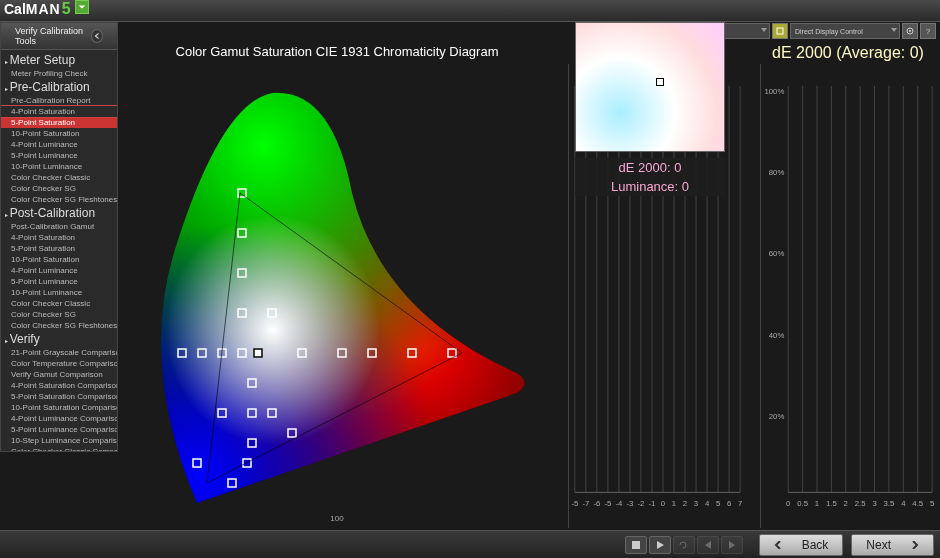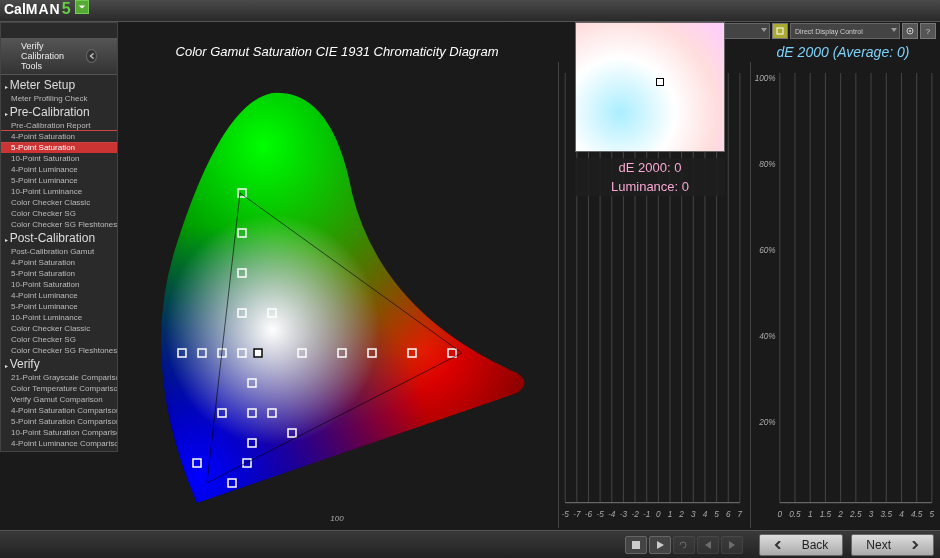--- a/index.html
+++ b/index.html
@@ -16,47 +16,47 @@
 
 .top-toolbar { position: absolute; top: 22px; right: 4px; height: 18px; display: flex; gap: 2px; align-items: center; }
 .top-dd { background: #444; border: 1px solid #666; font-size: 8px; color: #ccc; padding: 1px 4px; display: flex; flex-direction: column; justify-content: center; height: 16px; min-width: 80px; position: relative; }
 .top-dd .line1 { font-size: 7px; line-height: 7px; }
 .top-dd .line2 { font-size: 7px; line-height: 7px; color: #999; }
 .top-dd .caret { position: absolute; right: 2px; top: 4px; width: 0; height: 0; border-left: 3px solid transparent; border-right: 3px solid transparent; border-top: 4px solid #999; }
 .top-icon { width: 16px; height: 16px; background: #555; border: 1px solid #777; display: flex; align-items: center; justify-content: center; }
 
 
 .sidebar { position: absolute; top: 22px; left: 0; width: 118px; height: 430px; background: #2a2a2a; border: 1px solid #444; overflow: hidden; }
-.sidebar-header { background: linear-gradient(#555,#333); padding: 3px 20px; font-size: 9px; color: #eee; display: flex; justify-content: space-between; align-items: center; border-bottom: 1px solid #555; margin-top: 15px; }
+.sidebar-header { background: linear-gradient(#555,#333); padding: 3px 14px; font-size: 9px; color: #eee; display: flex; justify-content: space-between; align-items: center; border-bottom: 1px solid #555; }
 .sidebar-collapse { width: 14px; height: 14px; background: #333; border-radius: 50%; display: flex; align-items: center; justify-content: center; border: 1px solid #666; }
 .sidebar-tree { padding: 2px 0; }
 .tree-item { font-size: 8px; padding: 1px 8px 1px 10px; color: #bbb; cursor: pointer; white-space: nowrap; overflow: hidden; }
 .tree-group { font-size: 12px; padding: 1px 4px 1px 4px; color: #ddd; white-space: nowrap; }
 .tree-group::before { content: "▸ "; font-size: 6px; }
 .tree-item.highlighted { background: #c33; color: #fff; }
 .tree-item.outlined { outline: 1px solid #c44; }
 
 
-.main { position: absolute; top: 42px; left: 122px; right: 4px; bottom: 30px; display: flex; gap: 6px; font-style: italic; }
+.main { position: absolute; top: 42px; left: 122px; right: 4px; bottom: 30px; display: flex; gap: 16px; }
 .panel-left { width: 430px; position: relative; }
 .panel-title { font-size: 13px; color: #fff; text-align: center; padding: 2px 0 4px 0; }
 .cie-wrap { position: relative; width: 430px; height: 460px; }
 .cie-svg { width: 100%; height: 100%; }
 .axis-label { position: absolute; bottom: 0; left: 50%; transform: translateX(-50%); font-size: 8px; color: #aaa; }
 
 
 .inset { position: absolute; top: 22px; right: 215px; width: 150px; }
 .inset-swatch { width: 150px; height: 130px; background: radial-gradient(circle at 30% 70%, #aef, #fff 40%, #fdd 70%, #fcf); border: 1px solid #666; position: relative; }
 .inset-marker { position: absolute; top: 55px; left: 80px; width: 8px; height: 8px; border: 1px solid #000; background: #fff; }
 .inset-readouts { background: rgba(30,30,30,.9); text-align: center; margin-top: 6px; }
 .inset-readouts div { font-size: 13px; color: #f9a8d4; padding: 2px 0; }
 
 
 .panel-mid, .panel-right { flex: 1; display: flex; flex-direction: column; min-width: 0; }
-.chart-title { font-size: 14px; color: #7dd3fc; text-align: center; padding: 2px 0; }
+.chart-title { font-size: 16px; color: #fef9c3; text-align: center; padding: 2px 0; }
 .chart-area { flex: 1; background: #1a1a1a; position: relative; border-left: 1px solid #444; }
 .chart-area svg { width: 100%; height: 100%; }
 
 
 .bottom-bar { position: absolute; bottom: 0; left: 0; right: 0; height: 28px; background: linear-gradient(#3a3a3a,#222); display: flex; align-items: center; justify-content: flex-end; padding: 0 6px; gap: 8px; border-top: 1px solid #555; }
 .nav-btn { background: linear-gradient(#ddd,#aaa); color: #222; border: 1px solid #666; padding: 3px 14px; font-size: 12px; display: flex; align-items: center; gap: 20px; border-radius: 2px; }
 .media-controls { display: flex; gap: 2px; margin-right: 8px; }
 .media-btn { width: 22px; height: 18px; background: #444; border: 1px solid #666; border-radius: 2px; display: flex; align-items: center; justify-content: center; }
 .media-btn.dim { opacity: .4; }
 

